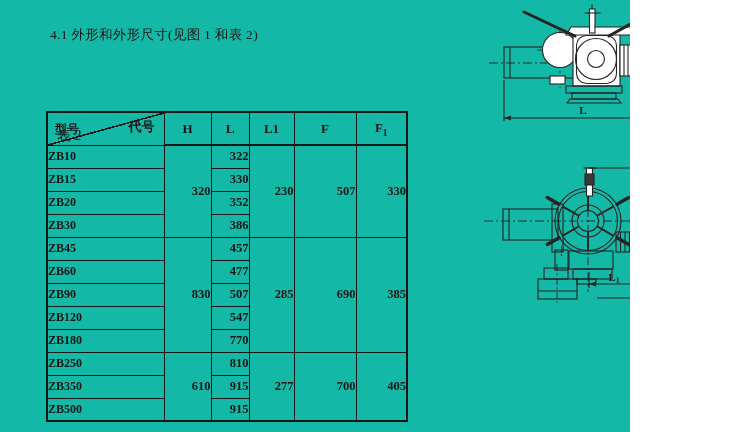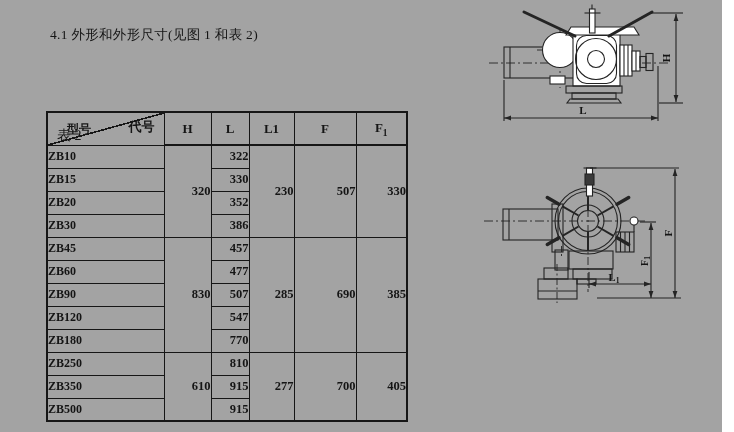--- a/index.html
+++ b/index.html
@@ -2,21 +2,21 @@
 <html><head>
 <meta charset="utf-8">
 <style>
   * { margin:0; padding:0; box-sizing:border-box; }
   html,body { width:734px; height:432px; }
   body {
     background:#fff;
     font-family:"Liberation Serif", serif;
     color:#151515;
   }
-  .page { position:relative; width:722px; height:432px; background:#a3a3a3; overflow:hidden; }
+  .page { position:relative; width:630px; height:432px; background:#14b8a6; overflow:hidden; }
 
   .heading { position:absolute; left:50px; top:26px; font-size:13.5px; letter-spacing:.3px; }
   .caption { position:absolute; left:57px; top:87px; font-size:14px;margin-top:40px; }
 
   table.dims {
     position:absolute; left:46px; top:111px;
     border-collapse:collapse; table-layout:fixed; width:360px;
     border:2px solid #161616;
   }
   table.dims th, table.dims td { border:1.5px solid #161616; overflow:hidden; }
@@ -24,21 +24,21 @@
   table.dims tr.hdr th sub { font-size:9.5px; }
   td.model { font-weight:bold; font-size:12px; text-align:left; height:23px; }
   td.num { font-weight:bold; font-size:12.5px; text-align:right; height:23px; }
 
   td.corner {
     position:relative; border-bottom:2px solid #161616;
     background:linear-gradient(to bottom right,
       transparent calc(50% - 0.8px), #161616 calc(50% - 0.8px),
       #161616 calc(50% + 0.8px), transparent calc(50% + 0.8px));
   }
-  td.corner .rl { position:absolute; left:7px;  top:8px; font-weight:bold; font-size:12px;margin-left:12px; }
+  td.corner .rl { position:absolute; left:7px;  top:8px; font-weight:bold; font-size:12px; }
   td.corner .cl { position:absolute; right:9px; top:5px; font-weight:bold; font-size:13px; }
 
   svg.fig { position:absolute; }
   #fig-front { left:480px; top:0;     width:255px; height:128px; }
   #fig-side  { left:478px; top:158px; width:257px; height:177px; }
   svg.fig text { font-family:"Liberation Serif", serif; fill:#151515; }
 </style>
 </head>
 <body>
 

